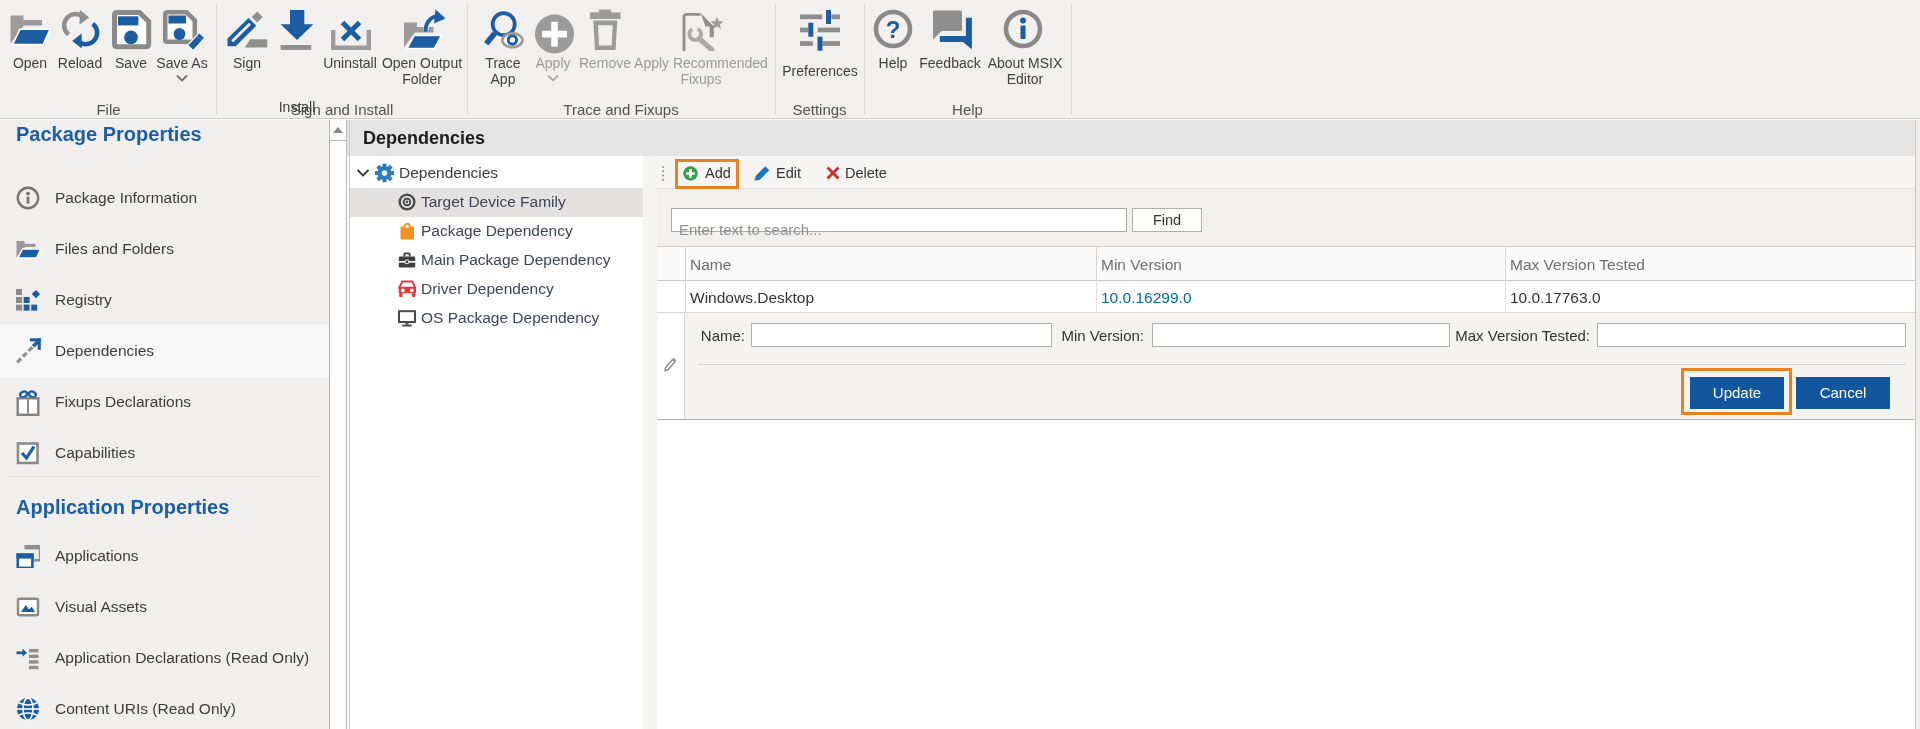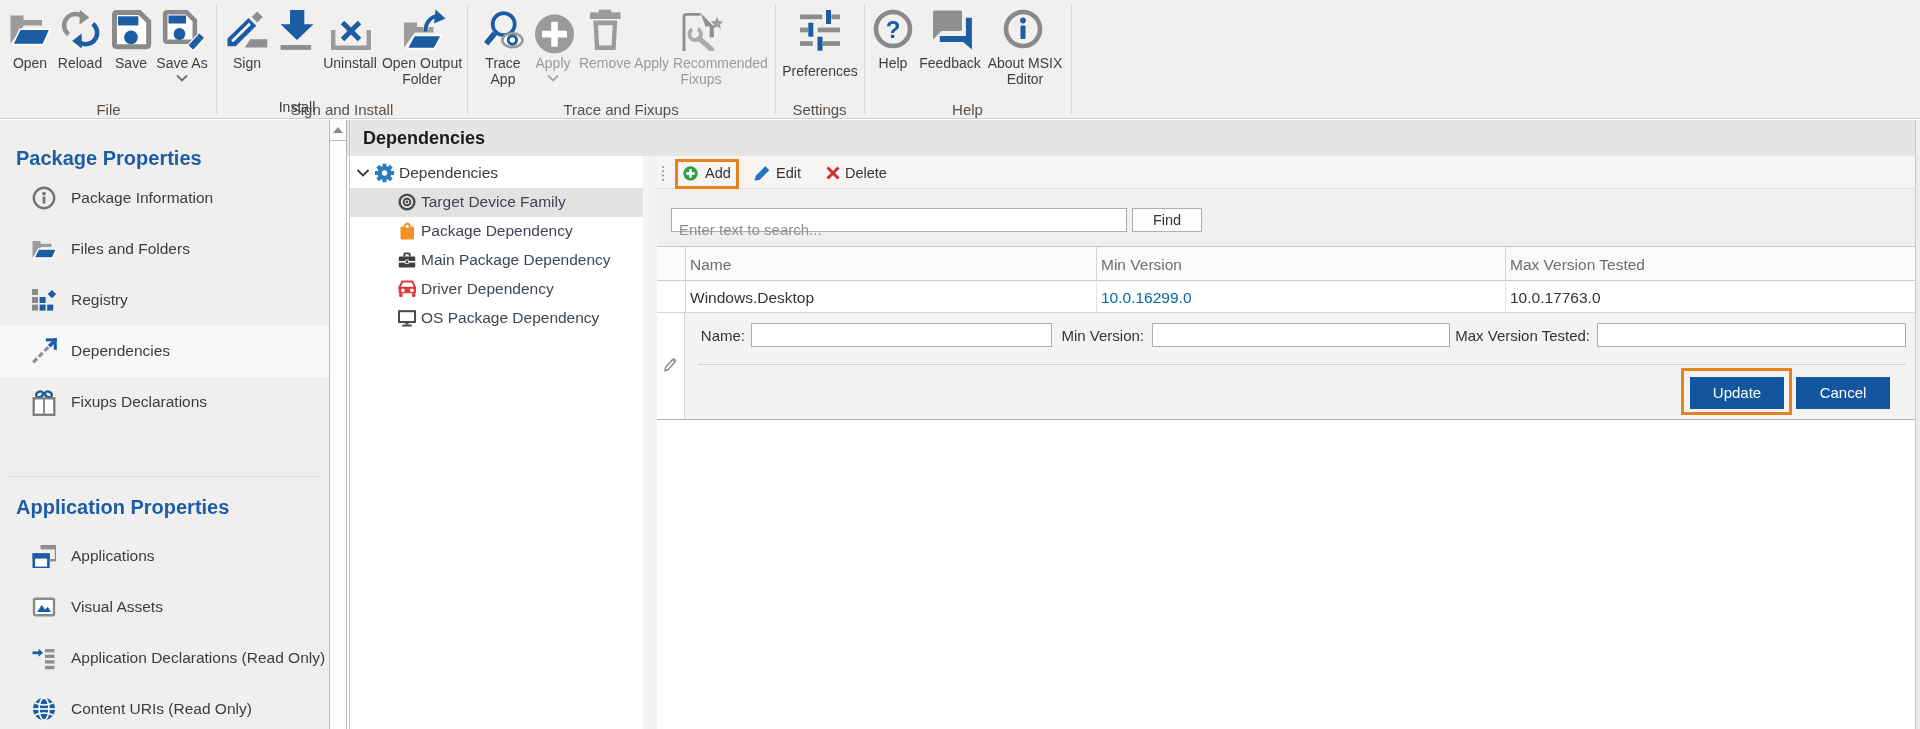--- a/index.html
+++ b/index.html
@@ -3,21 +3,21 @@
 <meta charset="utf-8">
 <style>
 * { margin:0; padding:0; box-sizing:border-box; }
 html,body { width:1920px; height:729px; overflow:hidden; background:#fff;
   font-family:"Liberation Sans", sans-serif; }
 .abs { position:absolute; }
 .lbl { position:absolute; text-align:center; font-size:14px; color:#3f3f3f; line-height:16px; white-space:nowrap; }
 .dis { color:#9b9b9b; }
 .grplbl { position:absolute; top:101px; font-size:15px; color:#55514e; text-align:center; white-space:nowrap; }
 .vsep { position:absolute; top:4px; height:110px; width:1px; background:#d9d7d6; }
-.navitem { position:absolute; left:16px; width:329px; height:51px; }
+.navitem { position:absolute; left:0; width:329px; height:51px; }
 .navitem .txt { position:absolute; left:55px; top:50%; transform:translateY(-50%); font-size:15.5px; color:#3c3c3c; white-space:nowrap; }
 .navitem svg { position:absolute; left:16px; top:50%; transform:translateY(-50%); }
 .navhdr { position:absolute; left:16px; font-size:20px; font-weight:bold; color:#1c5ea6; white-space:nowrap; }
 .treerow { position:absolute; left:348px; width:295px; height:29px; }
 .treerow .txt { position:absolute; top:50%; transform:translateY(-50%); font-size:15.5px; color:#3e4553; white-space:nowrap; }
 .treerow svg { position:absolute; top:50%; transform:translateY(-50%); }
 </style>
 </head>
 <body>
 
@@ -164,21 +164,21 @@
     </svg>
   <div class="lbl dis" style="left:565px;top:55px;width:80px;">Remove</div>
   <div class="lbl dis" style="left:626px;top:55px;width:150px;">Apply Recommended<br>Fixups</div>
   <div class="lbl" style="left:780px;top:55px;width:80px;margin-top:8px;">Preferences</div>
   <div class="lbl" style="left:853px;top:55px;width:80px;">Help</div>
   <div class="lbl" style="left:910px;top:55px;width:80px;">Feedback</div>
   <div class="lbl" style="left:985px;top:55px;width:80px;">About MSIX<br>Editor</div>
 </div>
 
 <div class="abs" style="left:0;top:120px;width:329px;height:609px;background:#f0efee;">
-  <div class="navhdr" style="top:27px;">Package Properties</div>
+  <div class="navhdr" style="top:3px;">Package Properties</div>
   <div class="abs" style="left:0;top:205px;width:329px;height:52px;background:#f9f8f8;"></div>
   <div class="navitem" style="top:52px;">
     <svg width="24" height="24">
       <circle cx="12" cy="12" r="10.2" fill="none" stroke="#767474" stroke-width="2.4"></circle>
       <circle cx="12" cy="7.6" r="1.9" fill="#767474"></circle>
       <rect x="10.6" y="10.6" width="2.8" height="7" fill="#767474"></rect>
     </svg>
     <div class="txt">Package Information</div>
   </div>
   <div class="navitem" style="top:103px;">
@@ -212,20 +212,27 @@
     <div class="txt">Dependencies</div>
   </div>
   <div class="navitem" style="top:256px;">
     <svg width="24" height="28">
       <ellipse cx="7.6" cy="6.3" rx="3.6" ry="2.7" fill="none" stroke="#1b5ca3" stroke-width="2.4" transform="rotate(-22 7.6 6.3)"></ellipse>
       <ellipse cx="16.4" cy="6.3" rx="3.6" ry="2.7" fill="none" stroke="#1b5ca3" stroke-width="2.4" transform="rotate(22 16.4 6.3)"></ellipse>
       <rect x="1.7" y="10.3" width="20.6" height="16.5" fill="#fff" stroke="#7b7b7b" stroke-width="2.3"></rect>
       <line x1="12" y1="10.3" x2="12" y2="26.8" stroke="#8d8d8d" stroke-width="2"></line>
     </svg>
     <div class="txt">Fixups Declarations</div>
+  </div>
+  <div class="navitem" style="top:307px;">
+    <svg width="24" height="24">
+      <rect x="2" y="2.5" width="19.5" height="19.5" fill="#fff" stroke="#8a8a8a" stroke-width="2.6"></rect>
+      <path d="M6,12 L10.5,17 L18,5.5" fill="none" stroke="#1b5ca3" stroke-width="3.2"></path>
+    </svg>
+    <div class="txt">Capabilities</div>
   </div>
   <div class="navitem" style="top:410px;">
     <svg width="24" height="24">
       <path d="M9.7,2.2 H24 V16.3 H18" fill="none" stroke="#8f8f8f" stroke-width="2.4"></path>
       <rect x="8.5" y="1" width="15.5" height="4.4" fill="#8f8f8f"></rect>
       <rect x="1.8" y="10.7" width="14.6" height="13.2" fill="#fff" stroke="#1b5ca3" stroke-width="2.6"></rect>
       <rect x="0.5" y="9.4" width="17.2" height="5.2" fill="#1b5ca3"></rect>
     </svg>
     <div class="txt">Applications</div>
   </div>

